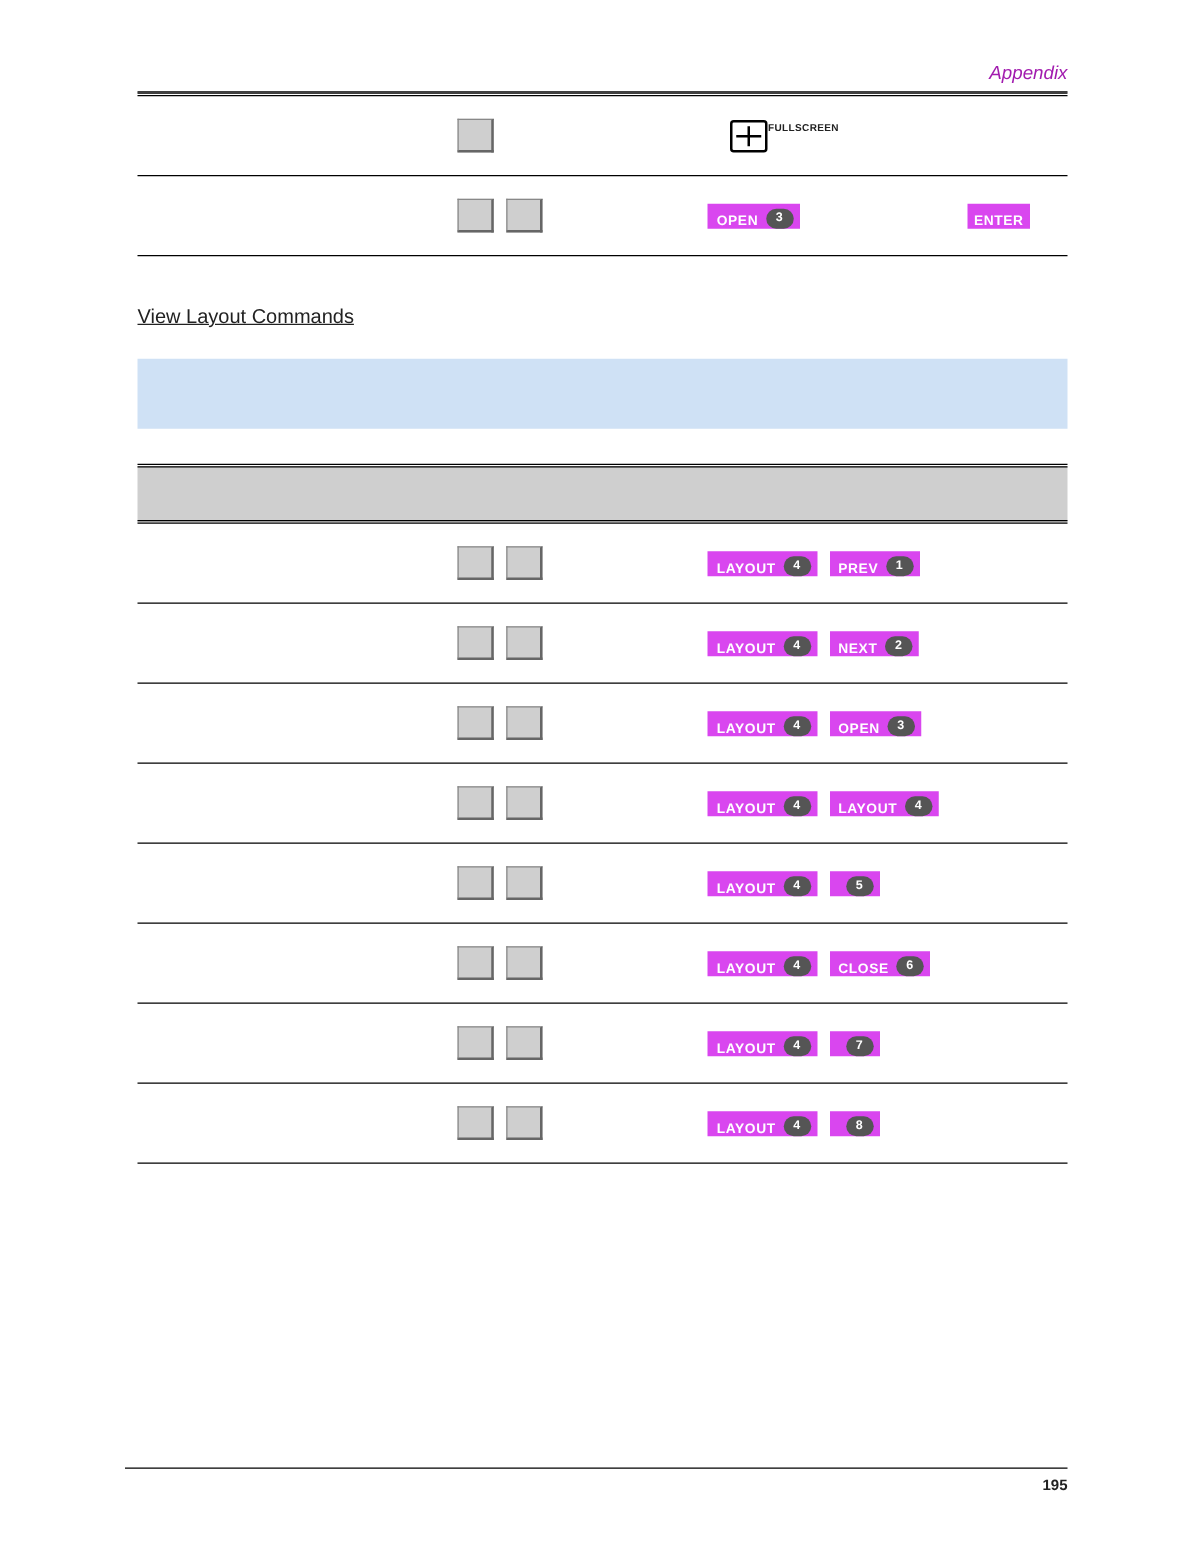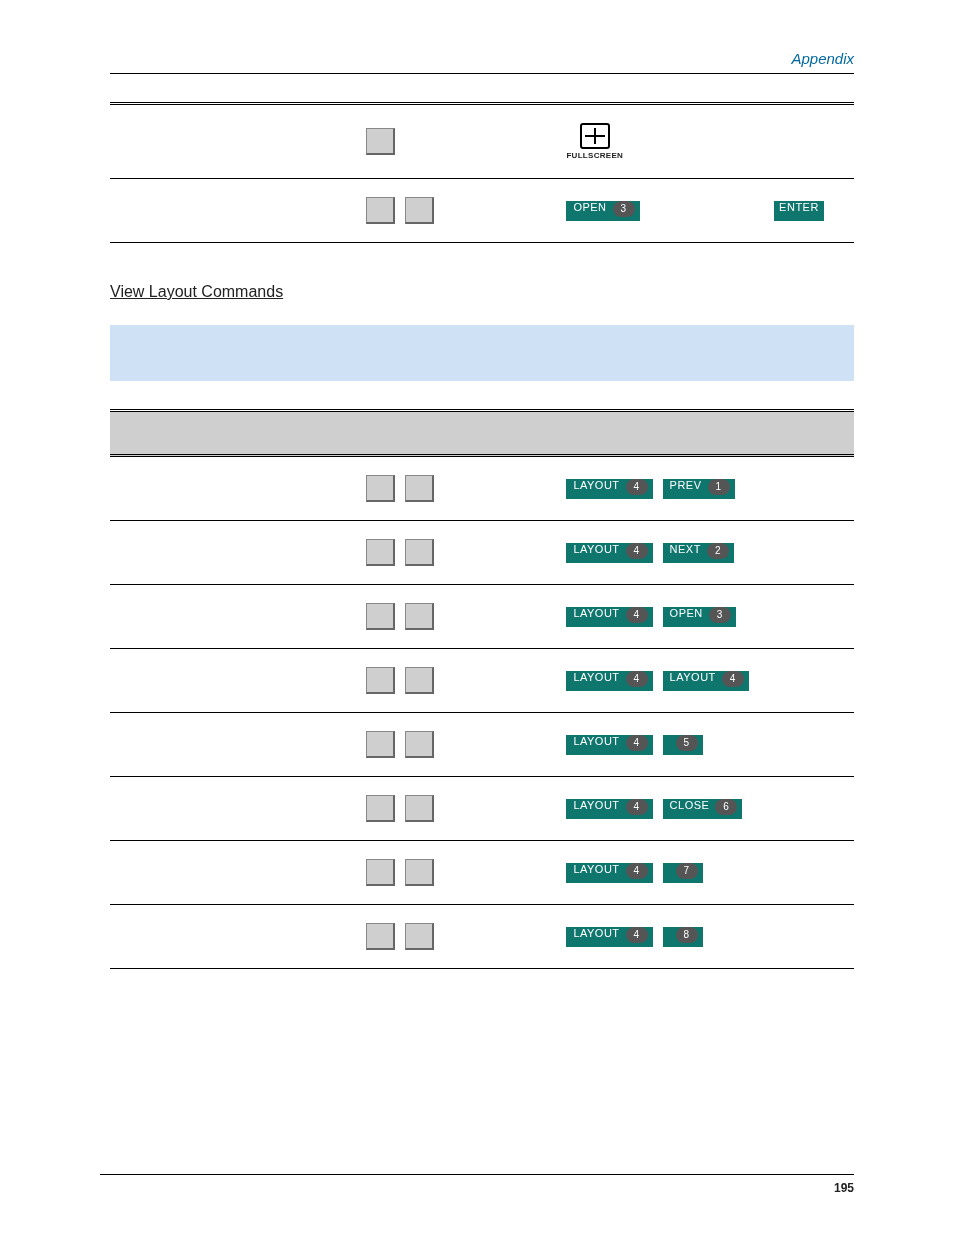--- a/index.html
+++ b/index.html
@@ -13,24 +13,23 @@
     width: 954px;
     height: 1235px;
     position: relative;
     box-sizing: border-box;
     padding: 50px 100px 40px 110px;
   }
   .running-head {
     text-align: right;
     font-style: italic;
     font-size: 15px;
-    color: #0369a1;
+    color: #a21caf;
     padding-bottom: 6px;
     border-bottom: 1px solid #000;
-    margin-bottom: 28px;
   }
 
   
   table.cmd {
     width: 100%;
     border-collapse: collapse;
     table-layout: fixed;
   }
   table.cmd col.c1 { width: 33%; }
   table.cmd col.c2 { width: 27%; }
@@ -64,24 +63,24 @@
     border: 1px solid #888;
     border-bottom: 2px solid #666;
     border-right: 2px solid #666;
     margin-right: 10px;
     vertical-align: middle;
   }
 
   
   .chip {
     display: inline-flex;
-    align-items: flex-start;
-    background: #0f766e;
+    align-items: flex-end;
+    background: #d946ef;
     color: #fff;
-    font-weight: normal;
+    font-weight: bold;
     font-size: 11px;
     height: 20px;
     padding: 0 5px 0 7px;
     margin-right: 10px;
     letter-spacing: 0.5px;
     vertical-align: middle;
     min-width: 48px;
     box-sizing: border-box;
   }
   .chip.solo { min-width: 38px; justify-content: flex-end; }
@@ -96,23 +95,24 @@
     height: 16px;
     font-size: 10px;
     margin-left: 6px;
     padding: 0 3px;
   }
   .chip.enter { min-width: 50px; justify-content: center; padding: 0 4px; }
 
   
   .fsicon {
     display: inline-flex;
-    flex-direction: column;
-    align-items: center;
+    flex-direction: row;
+    align-items: flex-start;
     vertical-align: middle;
+    margin-left: 18px;
   }
   .fsicon .glyph {
     width: 30px;
     height: 26px;
     border: 2px solid #000;
     border-radius: 3px;
     position: relative;
     box-sizing: border-box;
   }
   .fsicon .glyph::before,

